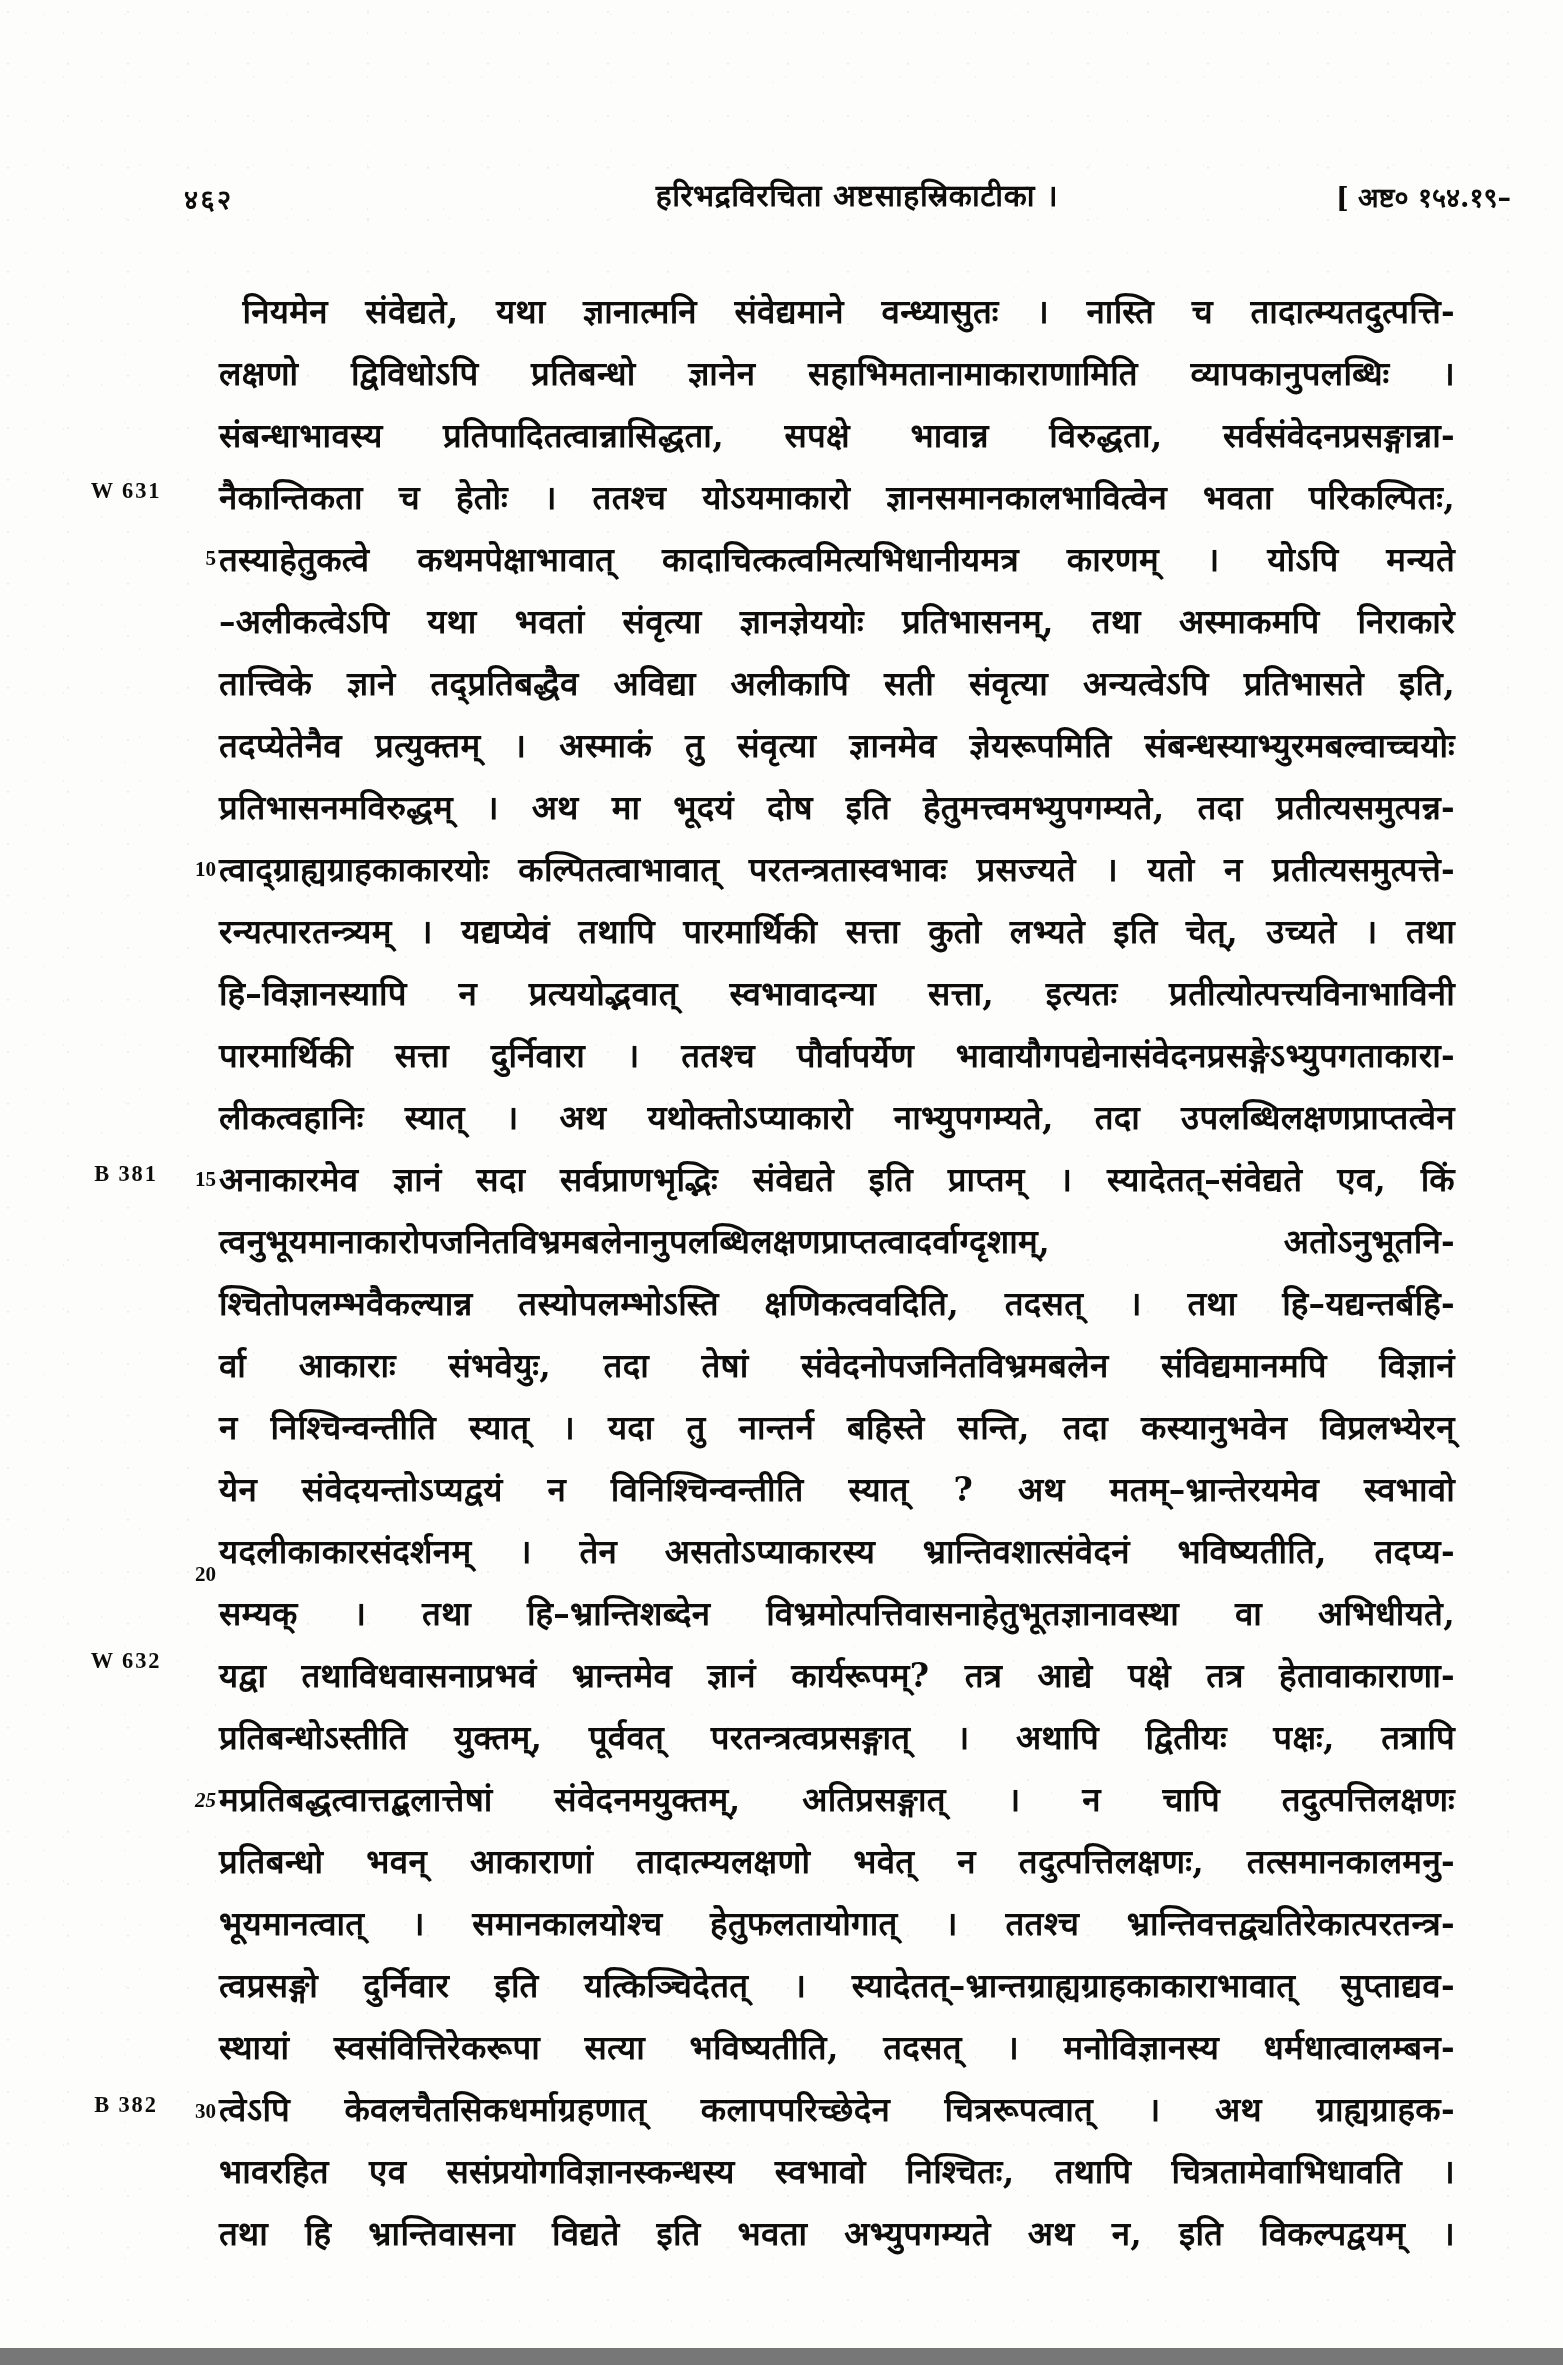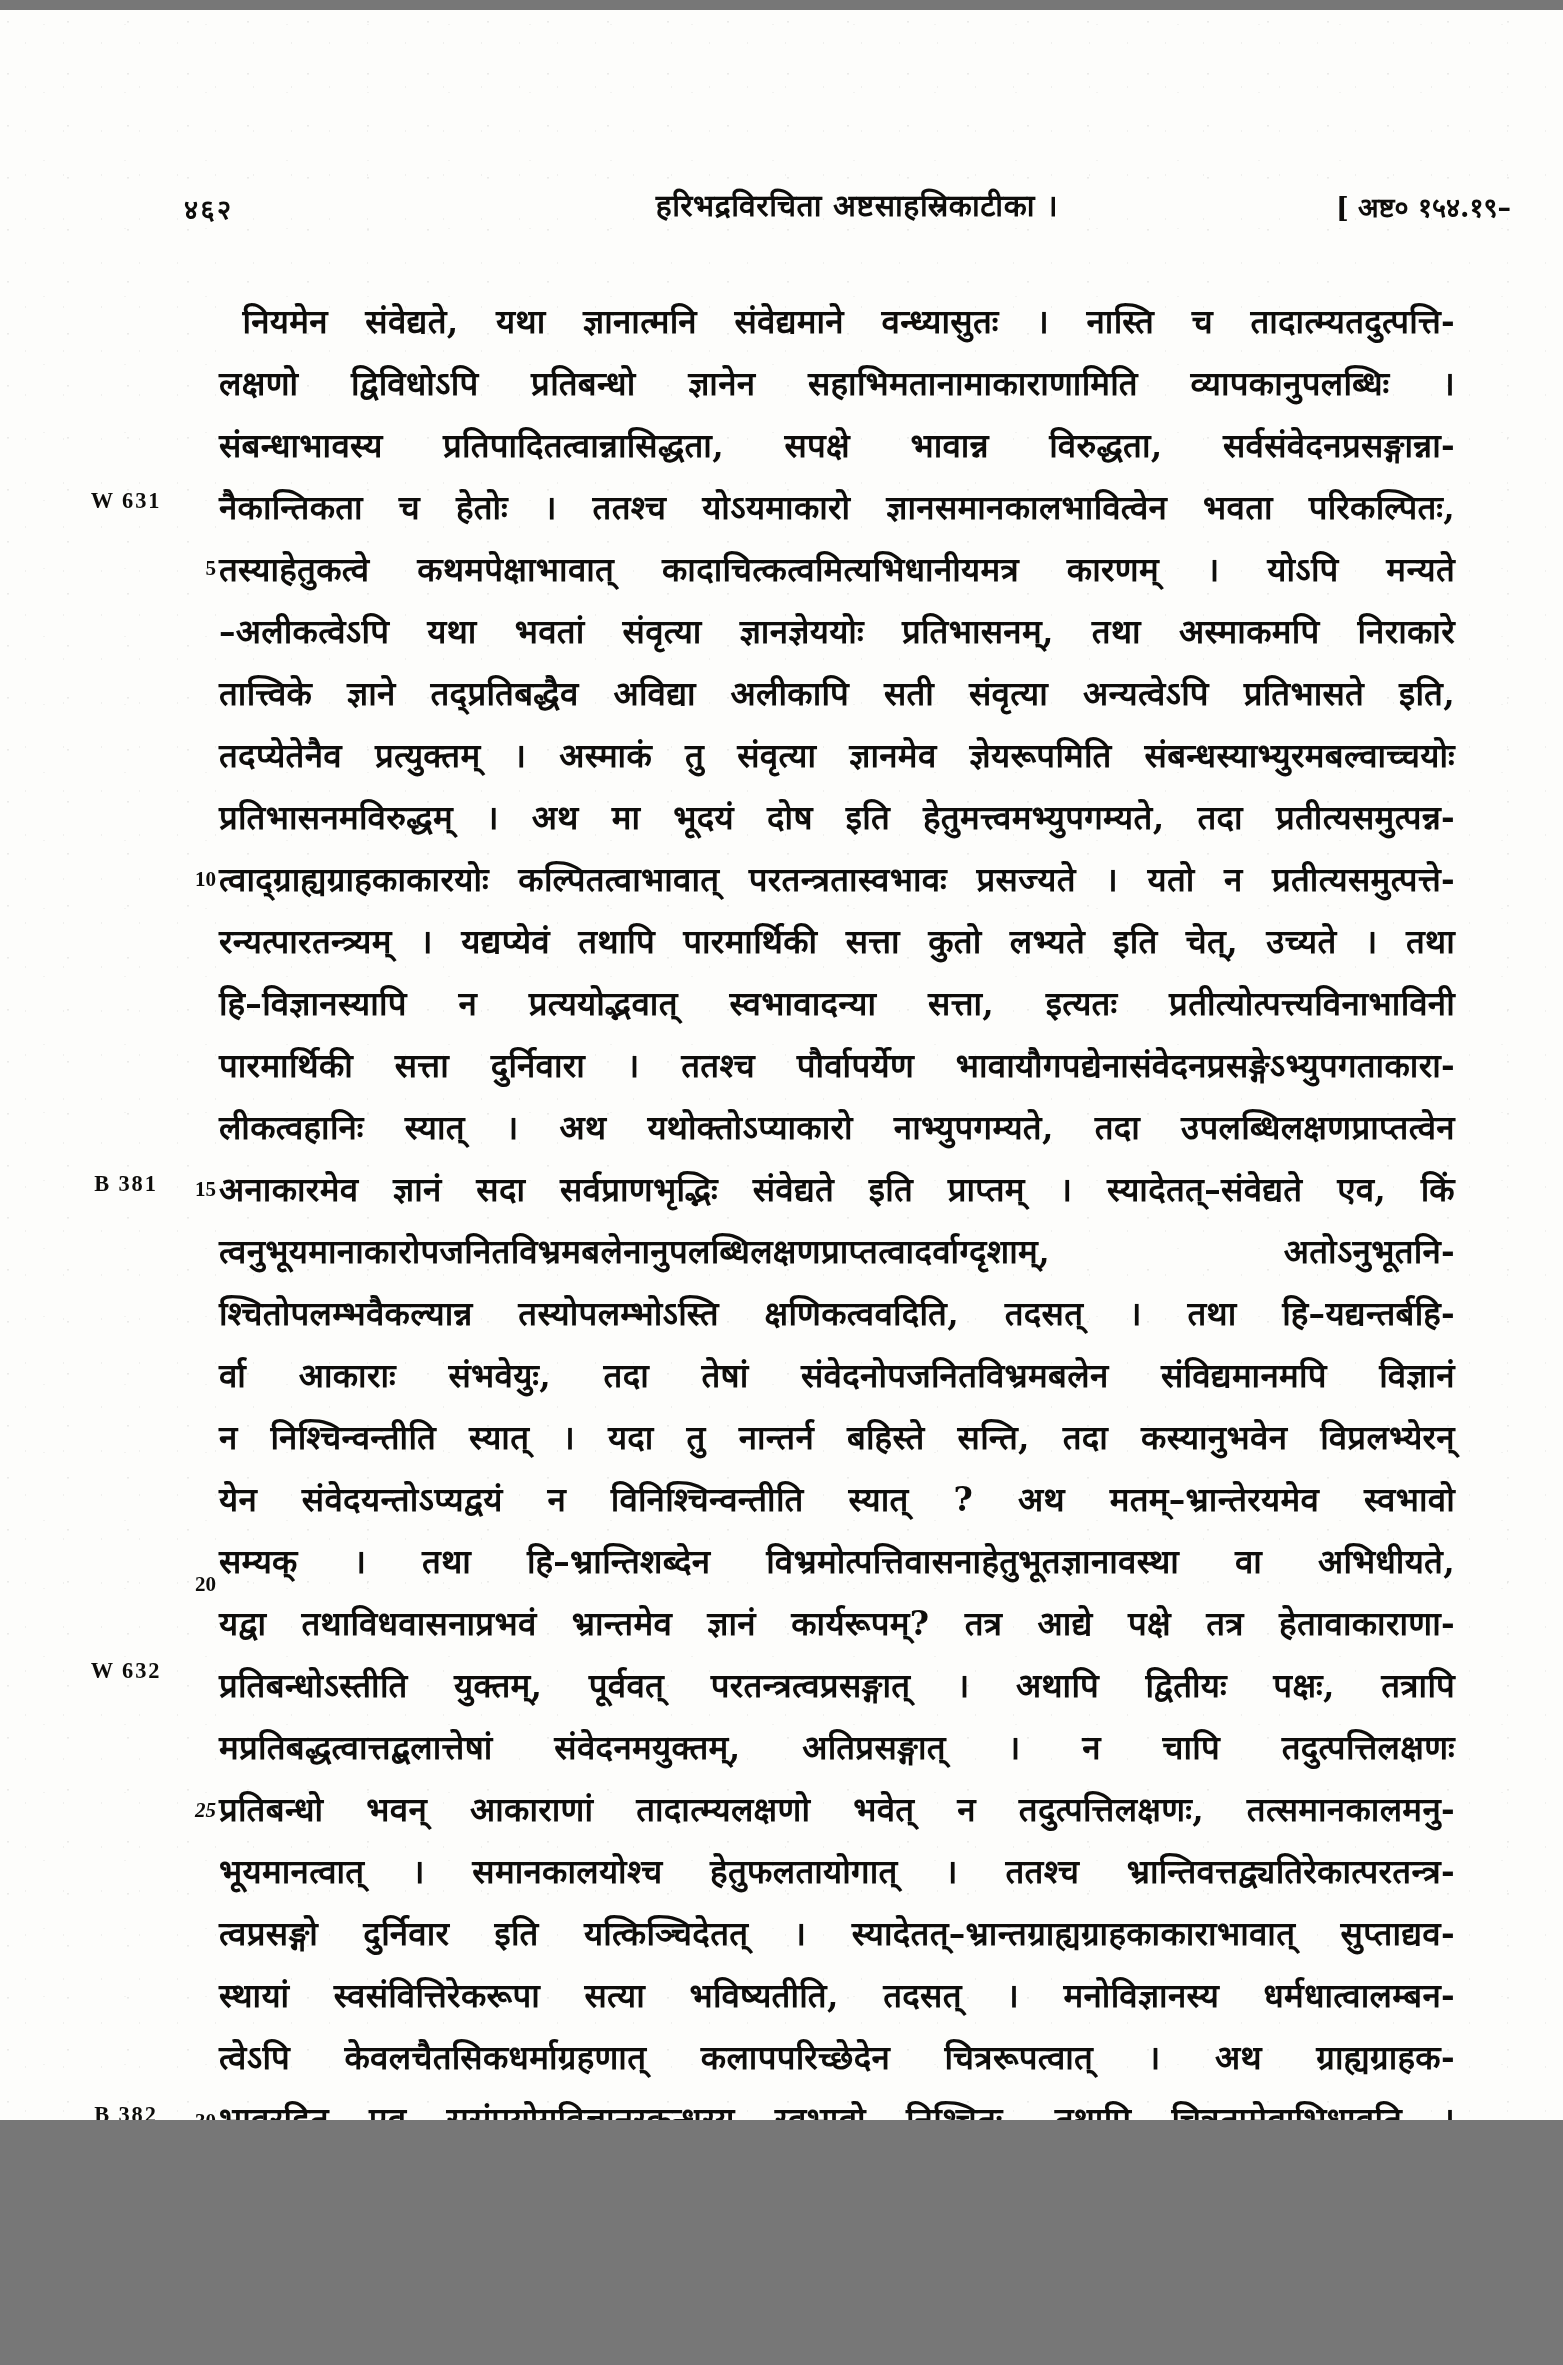--- a/index.html
+++ b/index.html
@@ -1,19 +1,19 @@
 <!DOCTYPE html>
 <html style="font-size:10px"><head>
 <meta charset="utf-8">
 <style>
   html,body{margin:0;padding:0;background:#777;}
   .page{
     position:relative;
-    width:1563px;height:2110px;
-    margin:10px auto;
+    width:1563px;height:2348px;
+    margin:0 auto;
     background-color:#fdfdfb;
     background-image:
       radial-gradient(circle at 8px 11.8px, rgba(0,0,0,0.075) 0.7px, transparent 1.1px),
       radial-gradient(circle at 25.5px 33px, rgba(0,0,0,0.055) 0.6px, transparent 0.9px),
       radial-gradient(circle at 44px 14.3px, rgba(0,0,0,0.045) 0.6px, transparent 0.9px);
     background-size:60px 52px, 38px 44px, 81px 68px;
     overflow:hidden;
     font-family:"DejaVu Serif","Liberation Serif",serif;
     color:#0e0d0b;
   }
@@ -101,20 +101,21 @@
       <div class="bline">रन्यत्पारतन्त्र्यम् । यद्यप्येवं तथापि पारमार्थिकी सत्ता कुतो लभ्यते इति चेत्, उच्यते । तथा</div>
       <div class="bline">हि–विज्ञानस्यापि न प्रत्ययोद्भवात् स्वभावादन्या सत्ता, इत्यतः प्रतीत्योत्पत्त्यविनाभाविनी</div>
       <div class="bline">पारमार्थिकी सत्ता दुर्निवारा । ततश्च पौर्वापर्येण भावायौगपद्येनासंवेदनप्रसङ्गेऽभ्युपगताकारा-</div>
       <div class="bline">लीकत्वहानिः स्यात् । अथ यथोक्तोऽप्याकारो नाभ्युपगम्यते, तदा उपलब्धिलक्षणप्राप्तत्वेन</div>
       <div class="bline">अनाकारमेव ज्ञानं सदा सर्वप्राणभृद्भिः संवेद्यते इति प्राप्तम् । स्यादेतत्–संवेद्यते एव, किं</div>
       <div class="bline">त्वनुभूयमानाकारोपजनितविभ्रमबलेनानुपलब्धिलक्षणप्राप्तत्वादर्वाग्दृशाम्, अतोऽनुभूतनि-</div>
       <div class="bline">श्चितोपलम्भवैकल्यान्न तस्योपलम्भोऽस्ति क्षणिकत्ववदिति, तदसत् । तथा हि–यद्यन्तर्बहि-</div>
       <div class="bline">र्वा आकाराः संभवेयुः, तदा तेषां संवेदनोपजनितविभ्रमबलेन संविद्यमानमपि विज्ञानं</div>
       <div class="bline">न निश्चिन्वन्तीति स्यात् । यदा तु नान्तर्न बहिस्ते सन्ति, तदा कस्यानुभवेन विप्रलभ्येरन्</div>
       <div class="bline">येन संवेदयन्तोऽप्यद्वयं न विनिश्चिन्वन्तीति स्यात् ? अथ मतम्–भ्रान्तेरयमेव स्वभावो</div>
+      <div class="bline">यदलीकाकारसंदर्शनम् । तेन असतोऽप्याकारस्य भ्रान्तिवशात्संवेदनं भविष्यतीति, तदप्य-</div>
       <div class="bline">सम्यक् । तथा हि–भ्रान्तिशब्देन विभ्रमोत्पत्तिवासनाहेतुभूतज्ञानावस्था वा अभिधीयते,</div>
       <div class="bline">यद्वा तथाविधवासनाप्रभवं भ्रान्तमेव ज्ञानं कार्यरूपम्? तत्र आद्ये पक्षे तत्र हेतावाकाराणा-</div>
       <div class="bline">प्रतिबन्धोऽस्तीति युक्तम्, पूर्ववत् परतन्त्रत्वप्रसङ्गात् । अथापि द्वितीयः पक्षः, तत्रापि</div>
       <div class="bline">मप्रतिबद्धत्वात्तद्बलात्तेषां संवेदनमयुक्तम्, अतिप्रसङ्गात् । न चापि तदुत्पत्तिलक्षणः</div>
       <div class="bline">प्रतिबन्धो भवन् आकाराणां तादात्म्यलक्षणो भवेत् न तदुत्पत्तिलक्षणः, तत्समानकालमनु-</div>
       <div class="bline">भूयमानत्वात् । समानकालयोश्च हेतुफलतायोगात् । ततश्च भ्रान्तिवत्तद्व्यतिरेकात्परतन्त्र-</div>
       <div class="bline">त्वप्रसङ्गो दुर्निवार इति यत्किञ्चिदेतत् । स्यादेतत्–भ्रान्तग्राह्यग्राहकाकाराभावात् सुप्ताद्यव-</div>
       <div class="bline">स्थायां स्वसंवित्तिरेकरूपा सत्या भविष्यतीति, तदसत् । मनोविज्ञानस्य धर्मधात्वालम्बन-</div>
       <div class="bline">त्वेऽपि केवलचैतसिकधर्माग्रहणात् कलापपरिच्छेदेन चित्ररूपत्वात् । अथ ग्राह्यग्राहक-</div>
       <div class="bline">भावरहित एव ससंप्रयोगविज्ञानस्कन्धस्य स्वभावो निश्चितः, तथापि चित्रतामेवाभिधावति ।</div>

